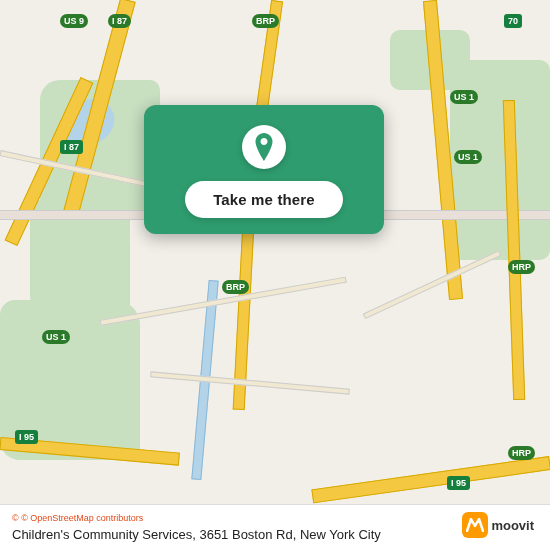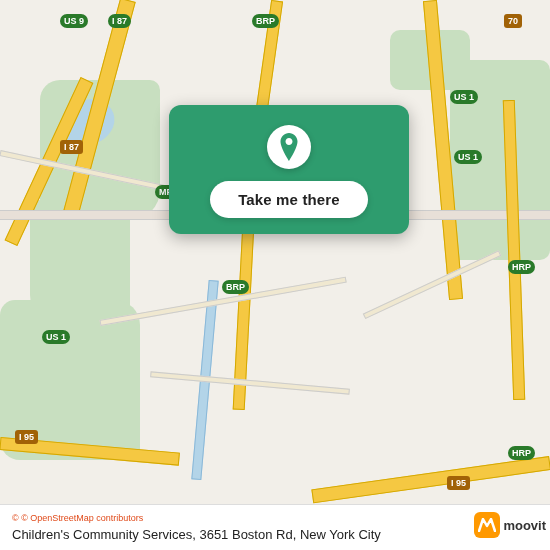--- a/index.html
+++ b/index.html
@@ -220,42 +220,42 @@
       align-items: center;
       justify-content: center;
       font-size: 9px;
       font-weight: bold;
       color: #fff;
       border-radius: 3px;
       padding: 2px 4px;
       z-index: 5;
     }
     .badge-green { background: #2a7a2a; border-radius: 7px; }
-    .badge-blue { background: #a16207; }
+    .badge-blue { background: #15803d; }
 
     .badge-i87-top { top: 14px; left: 108px; }
     .badge-us9 { top: 14px; left: 60px; }
     .badge-brp-top { top: 14px; left: 252px; }
     .badge-70 { top: 14px; right: 28px; }
     .badge-us1-right { top: 90px; right: 72px; }
     .badge-us1-right2 { top: 150px; right: 68px; }
     .badge-i87-left { top: 140px; left: 60px; }
     .badge-mp { top: 185px; left: 155px; }
     .badge-brp-mid { top: 280px; left: 222px; }
     .badge-us1-left { top: 330px; left: 42px; }
     .badge-i95-left { top: 430px; left: 15px; }
     .badge-i95-right { bottom: 60px; right: 80px; }
     .badge-hrp { top: 260px; right: 15px; }
     .badge-hrp2 { bottom: 90px; right: 15px; }
 
     
     .card-overlay {
       position: absolute;
       top: 105px;
-      left: 169px;
+      left: 144px;
       width: 240px;
       background: #2e9c6e;
       border-radius: 12px;
       padding: 20px 16px 16px;
       display: flex;
       flex-direction: column;
       align-items: center;
       z-index: 10;
       box-shadow: 0 4px 16px rgba(0,0,0,0.3);
     }
@@ -315,21 +315,21 @@
       font-size: 13px;
       color: #222;
       font-weight: 400;
       line-height: 1.3;
     }
 
     
     .moovit-logo {
       position: absolute;
       bottom: 12px;
-      right: 4px;
+      right: 16px;
       display: flex;
       align-items: center;
       gap: 3px;
       z-index: 11;
     }
 
     .moovit-icon {
       width: 26px;
       height: 26px;
       background: #f90;

